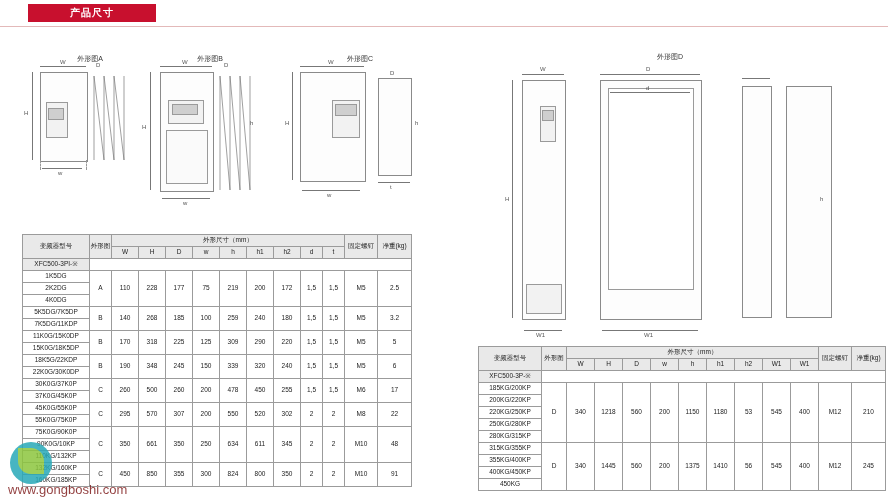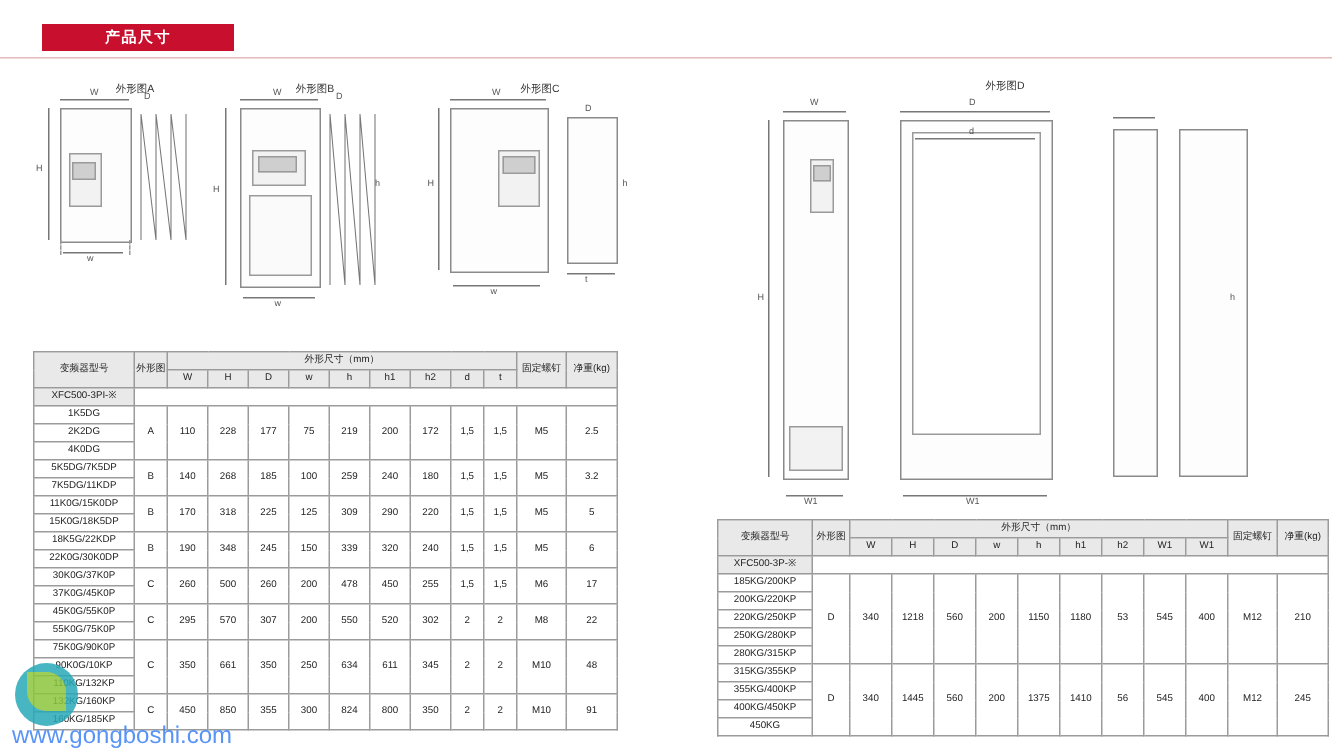--- a/index.html
+++ b/index.html
@@ -8,21 +8,20 @@
     background:#ffffff;
     font-family:"Liberation Sans", sans-serif;
     font-size:7px;
     color:#222;
     position:relative;
     overflow:hidden;
   }
   .header-bar{
     position:absolute;left:0;top:0;width:888px;height:26px;
     border-bottom:1px solid #e3b9b9;
-    margin-top:12px;
   }
   .header-tab{
     position:absolute;left:28px;top:4px;
     width:128px;height:18px;
     background:#c8102e;
     color:#fff;
     font-size:10px;
     font-weight:bold;
     letter-spacing:1px;
     display:flex;align-items:center;justify-content:center;
@@ -115,21 +114,21 @@
     border-radius:0 50% 0 50%;
     background:#8cc63e;
   }
   .wm-txt{
     position:absolute;left:56px;top:10px;
     font-size:26px;color:#cfcfcf;font-weight:bold;
     font-family:"DejaVu Sans", sans-serif;
   }
   .wm-url{
     position:absolute;left:6px;top:48px;
-    font-size:16px;color:#3b82f6;
+    font-size:13px;color:#7f1d1d;
     font-family:"Liberation Sans", sans-serif;
   }
 </style>
 </head>
 <body>
 
 <div class="header-bar">
   <div class="header-tab">
     <span>产品尺寸</span>
   </div>

